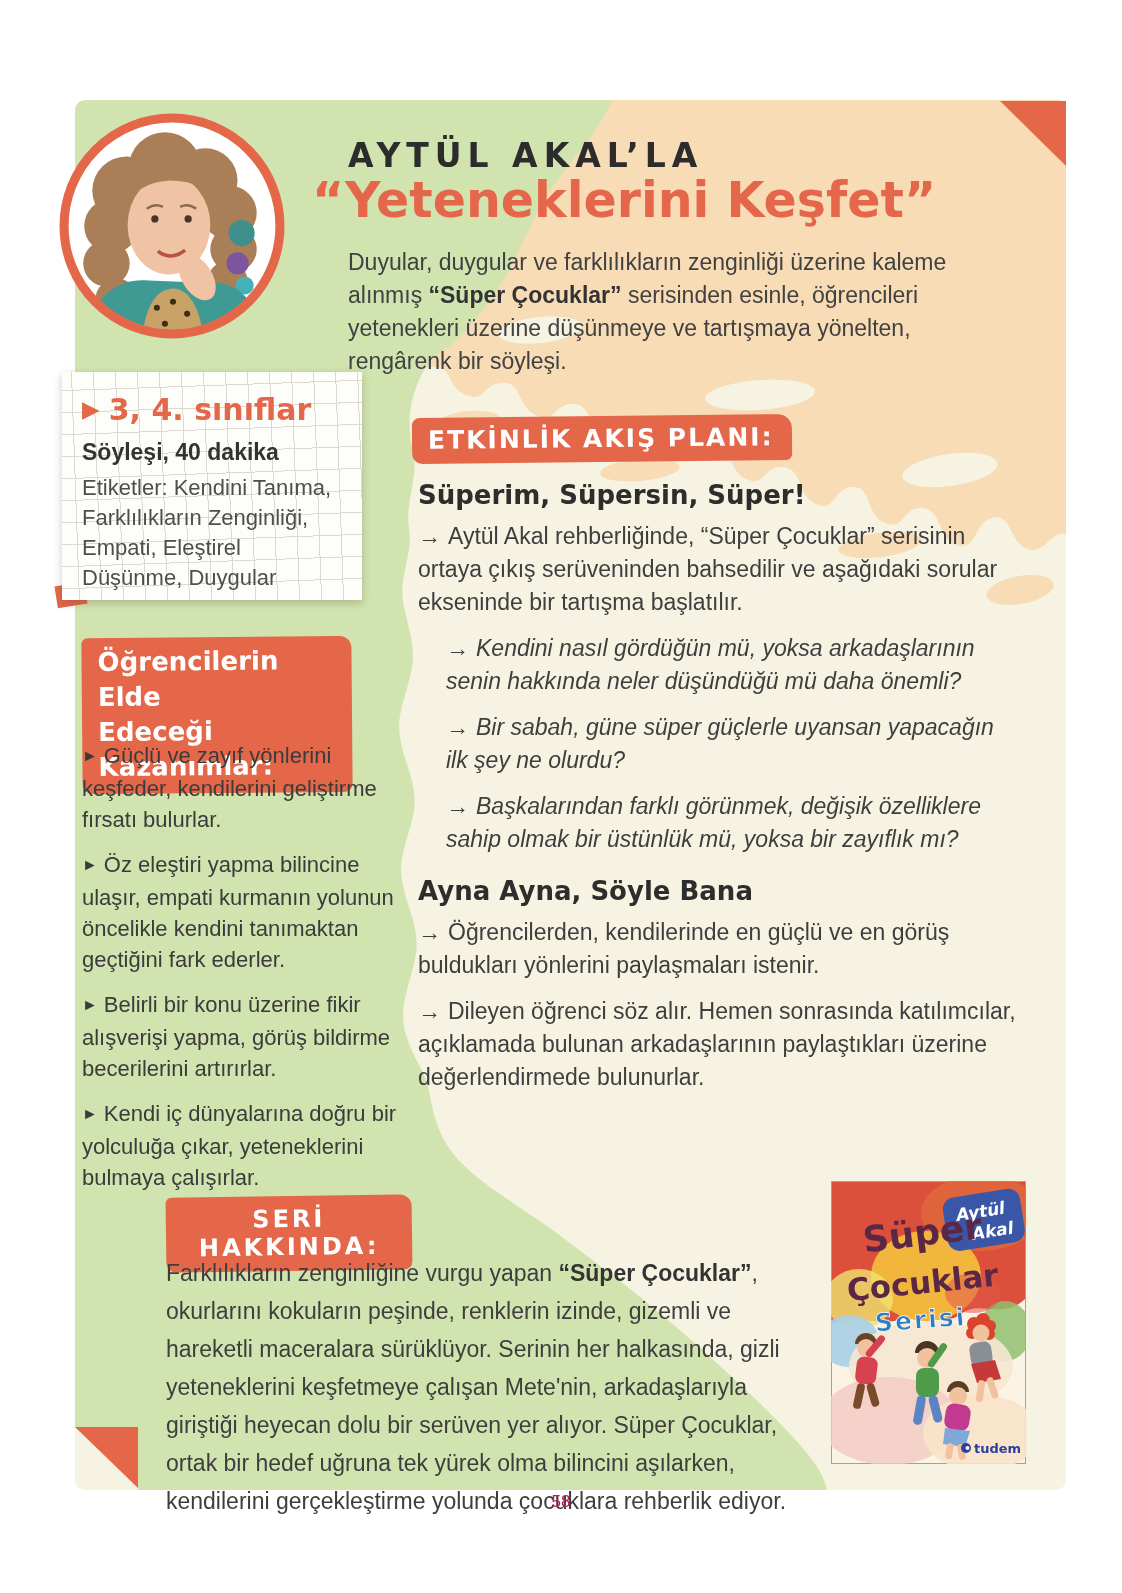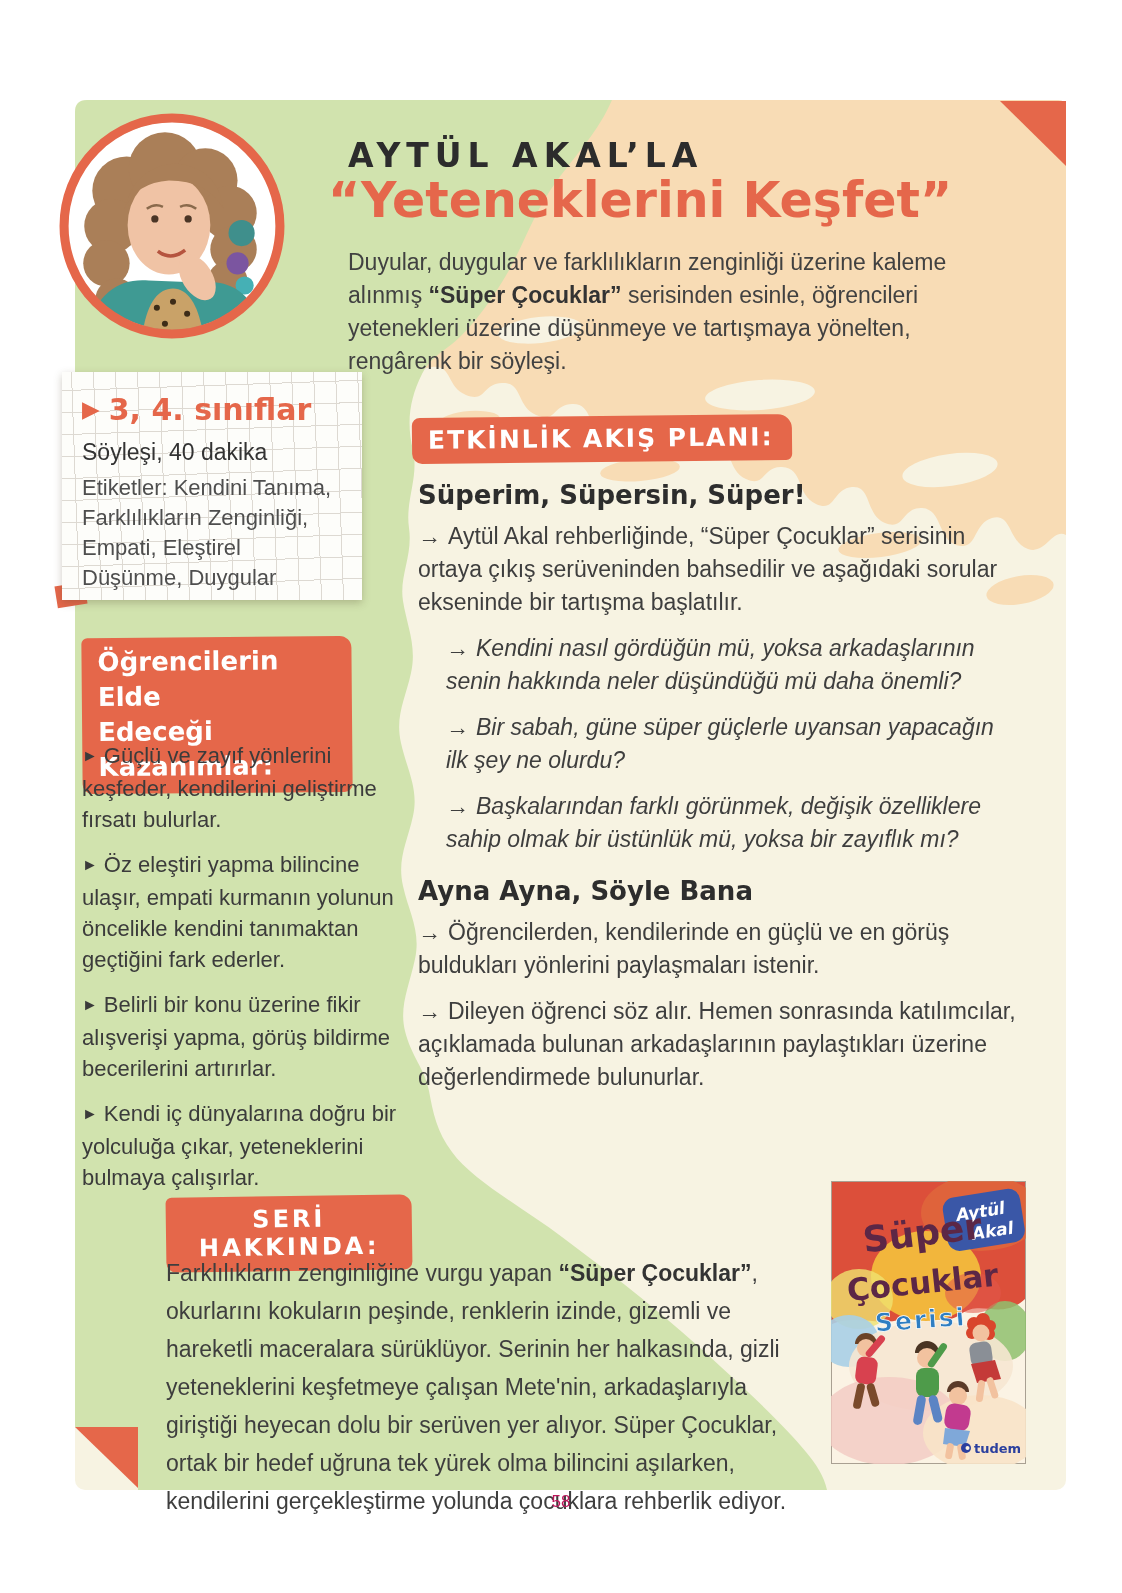--- a/index.html
+++ b/index.html
@@ -6,40 +6,40 @@
   #page{position:relative;width:1122px;height:1593px;background:#ffffff;overflow:hidden;
         font-family:"Liberation Sans",sans-serif;color:#3c3c3c;}
   .bg{position:absolute;left:0;top:0;}
 
   
   .photo{position:absolute;left:56px;top:110px;width:232px;height:232px;}
 
   
   .kicker{position:absolute;left:348px;top:136px;font-family:"DejaVu Sans",sans-serif;
           font-size:33px;font-weight:700;letter-spacing:6px;color:#2c2c2c;}
-  .title{position:absolute;left:328px;top:172px;margin:0;font-family:"DejaVu Sans",sans-serif;
+  .title{position:absolute;left:312px;top:172px;margin:0;font-family:"DejaVu Sans",sans-serif;
          font-size:49px;font-weight:800;color:#e5674b;letter-spacing:0px;}
   .intro{position:absolute;left:348px;top:246px;width:632px;margin:0;
          font-size:23px;line-height:33px;color:#414141;}
   .intro strong{color:#333;}
 
   
   .orange-sliver{position:absolute;left:56px;top:584px;width:30px;height:22px;
                  background:#e5674a;transform:rotate(-9deg);}
   .info-card{position:absolute;left:62px;top:372px;width:300px;height:228px;background:#fdfdfa;
              box-shadow:0 3px 8px rgba(80,70,40,.28);overflow:hidden;}
   .grid-layer{position:absolute;left:-30px;top:-30px;right:-30px;bottom:-30px;
       background-image:repeating-linear-gradient(to bottom,transparent 0 21px,#ddd9d2 21px 22px),
                        repeating-linear-gradient(to right,transparent 0 21px,#ddd9d2 21px 22px);
       transform:rotate(-2deg);}
   .card-inner{position:relative;padding:20px 18px 0 20px;}
   .card-heading{display:flex;align-items:center;}
   .tri{color:#e5674a;font-size:23px;margin-right:9px;line-height:1;}
   .grade{font-family:"DejaVu Sans",sans-serif;font-size:30px;font-weight:800;color:#e5674a;}
-  .format{margin-top:12px;font-size:23px;font-weight:400;color:#333;}
+  .format{margin-top:12px;font-size:23px;font-weight:700;color:#333;}
   .tags{margin-top:7px;font-size:22px;line-height:30px;color:#4e4e4e;}
 
   
   .gains-badge{position:absolute;left:82px;top:637px;width:246px;padding:7px 8px 9px 16px;
                background:#e5674a;color:#fff;font-family:"DejaVu Sans",sans-serif;
                font-size:26px;line-height:35px;font-weight:700;
                border-radius:6px 12px 8px 10px;transform:rotate(-.5deg);}
   .gains-list{position:absolute;left:82px;top:740px;width:318px;}
   .gain{margin:0 0 14px;font-size:22px;line-height:31px;color:#3b3b3b;}
   .b{font-size:16px;color:#3b3b3b;margin-right:6px;position:relative;top:-2px;}

